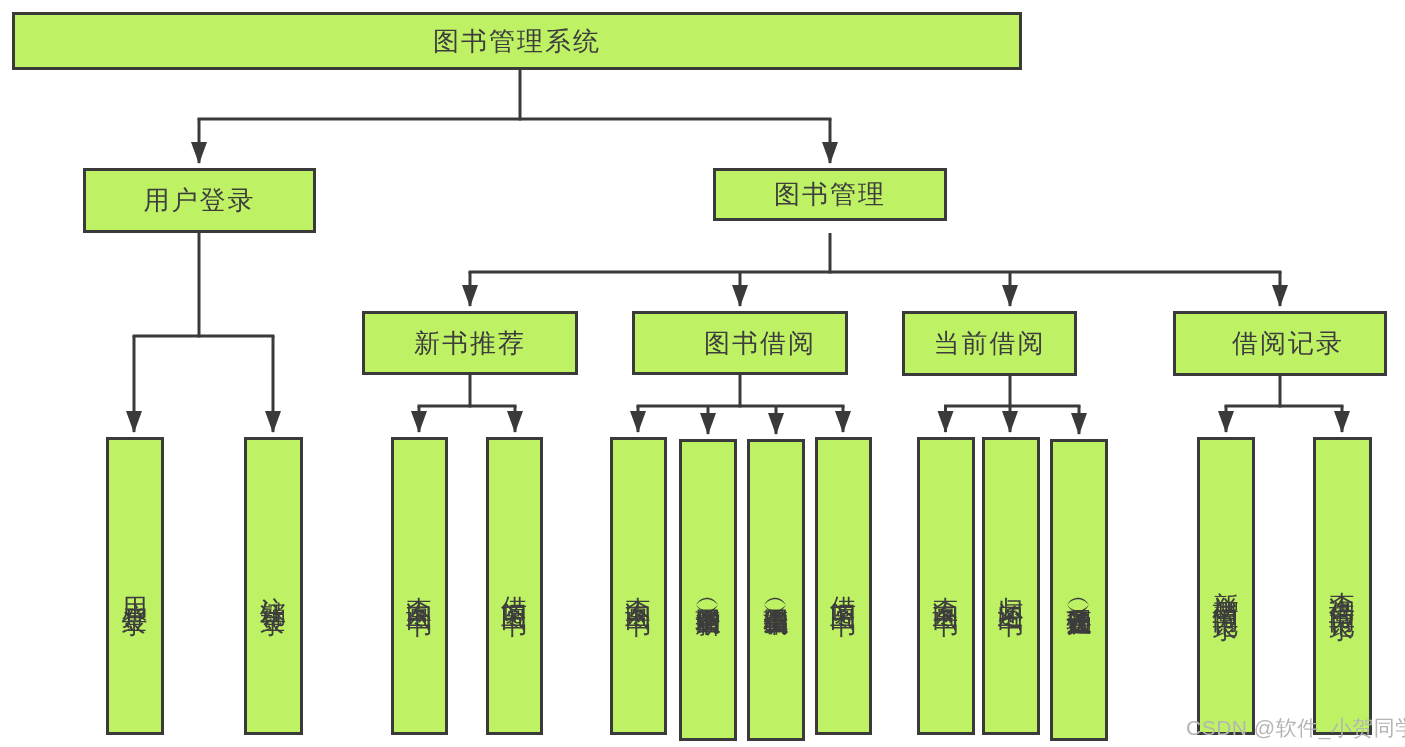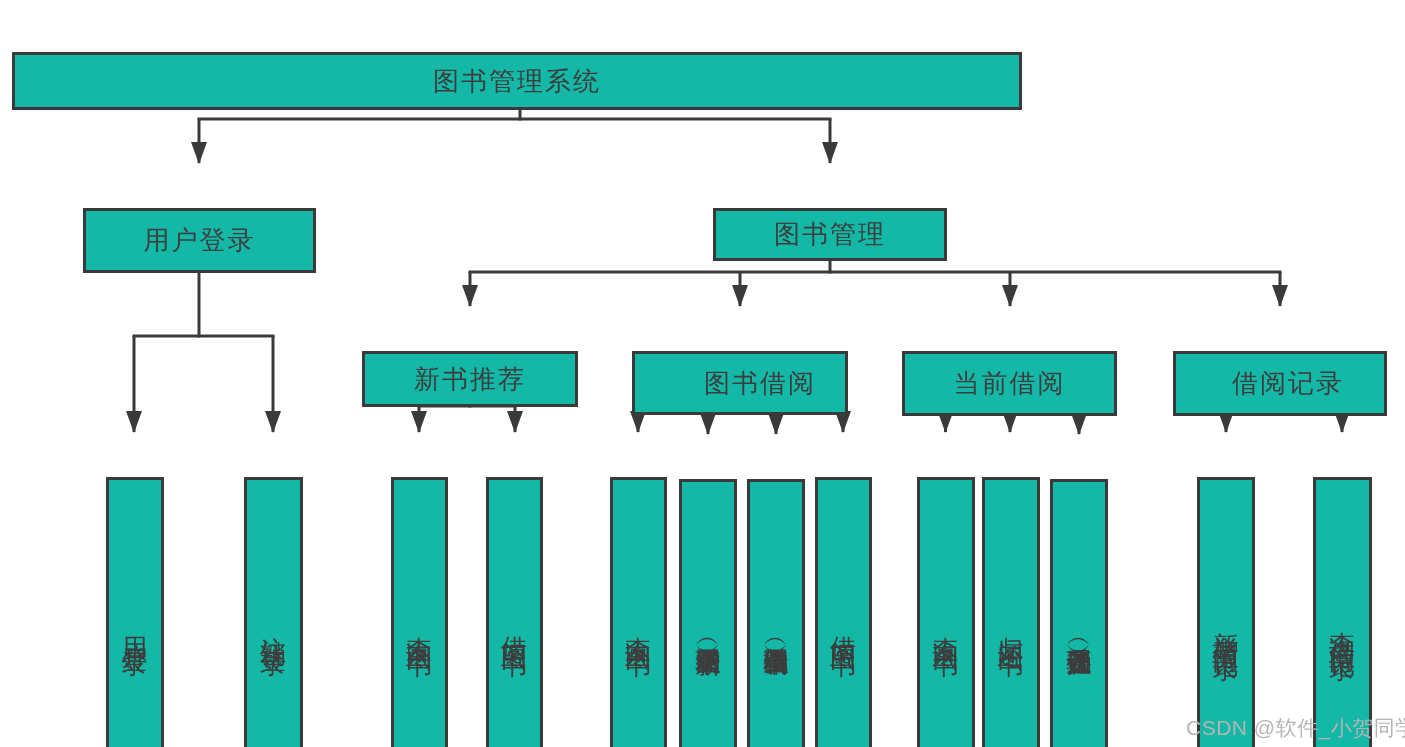--- a/index.html
+++ b/index.html
@@ -19,29 +19,28 @@
     position: absolute;
     left: 0;
     top: 0;
     width: 1405px;
     height: 747px;
   }
   .node {
     position: absolute;
     box-sizing: border-box;
     border: 3px solid #3a3a3a;
-    background: #14b8a6;
+    background: #bef264;
     color: #3d3d3d;
     display: flex;
     align-items: center;
     justify-content: center;
     font-size: 26px;
     text-align: center;
     white-space: nowrap;
-    margin-top: 40px;
   }
   .node.h { letter-spacing: 2px; }
   .node.v {
     writing-mode: vertical-rl;
     text-orientation: mixed;
     line-height: 1;
     letter-spacing: 5px;
     white-space: normal;
   }
   .node.v.dense {
@@ -112,23 +111,23 @@
       <line x1="1226" y1="406" x2="1226" y2="432" marker-end="url(#arw)"></line>
       <line x1="1342" y1="406" x2="1342" y2="432" marker-end="url(#arw)"></line>
     </g>
   </svg>
 
   <div class="node h" style="left:12px; top:12px; width:1010px; height:58px;">图书管理系统</div>
 
   <div class="node h" style="left:83px; top:168px; width:233px; height:65px;">用户登录</div>
   <div class="node h" style="left:713px; top:168px; width:234px; height:53px;">图书管理</div>
 
-  <div class="node h" style="left:362px; top:311px; width:216px; height:56px;">新书推荐</div>
+  <div class="node h" style="left:362px; top:311px; width:216px; height:64px;">新书推荐</div>
   <div class="node h" style="left:632px; top:311px; width:216px; height:64px;padding-left:40px;">图书借阅</div>
-  <div class="node h" style="left:902px; top:311px; width:215px; height:65px;">当前借阅</div>
+  <div class="node h" style="left:902px; top:311px; width:175px; height:65px;">当前借阅</div>
   <div class="node h" style="left:1173px; top:311px; width:214px; height:65px;padding-left:16px;">借阅记录</div>
 
   <div class="node v" style="left:106px; top:437px; width:58px; height:298px;">用户登录</div>
   <div class="node v" style="left:244px; top:437px; width:59px; height:298px;">注销登录</div>
 
   <div class="node v" style="left:391px; top:437px; width:57px; height:298px;">查询图书</div>
   <div class="node v" style="left:486px; top:437px; width:57px; height:298px;">借阅图书</div>
 
   <div class="node v" style="left:610px; top:437px; width:57px; height:298px;">查询图书</div>
   <div class="node v dense" style="left:679px; top:439px; width:58px; height:302px;">新增图书（管理员）</div>

